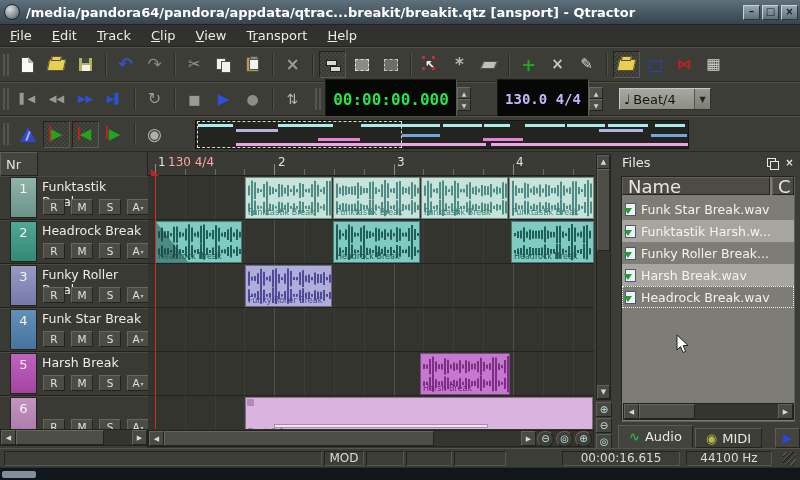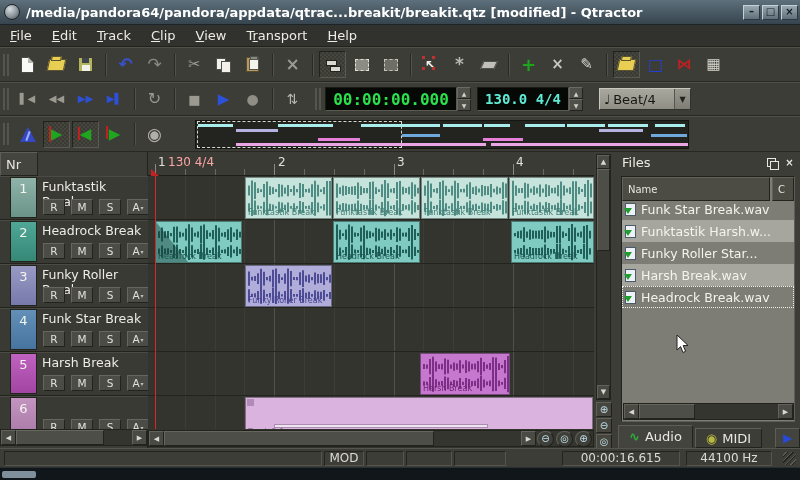--- a/index.html
+++ b/index.html
@@ -70,24 +70,24 @@
      background:#d8d8d0;border:1px solid #23231e;}
   .ic-mode-clip::before{left:0;top:1px;} .ic-mode-clip::after{left:4px;top:7px;}
   .ic-mode-range{width:14px;height:12px;background:#8c8c84;border:1px dashed #e0e0d8;}
   .ic-mode-rect{width:14px;height:12px;background:#6e6e66;border:1px dashed #c4c4bc;}
   .ic-eraser{width:14px;height:8px;background:#c0c0b8;border:1px solid #50504a;transform:skewX(-25deg);}
   .ic-metronome{width:0;height:0;border-left:8px solid transparent;border-right:8px solid transparent;
      border-bottom:15px solid #3448c4;}
   .ic-metronome::after{content:"";position:absolute;left:-1px;top:4px;width:2px;height:10px;background:#9fb0ff;transform:rotate(20deg);}
 
   
-  .lcd{height:24px;background:#060806;border:1px solid;border-color:#1a1a16 #5a5a52 #5a5a52 #1a1a16;
+  .lcd{height:40px;background:#060806;border:1px solid;border-color:#1a1a16 #5a5a52 #5a5a52 #1a1a16;
      font-family:"DejaVu Sans Mono",monospace;font-weight:bold;display:flex;align-items:center;justify-content:center;}
   #lcd-time{width:132px;font-size:16px;color:#2ce24c;}
-  #lcd-tempo{width:92px;font-size:14px;color:#5eead4;}
+  #lcd-tempo{width:92px;font-size:14px;color:#c4b5fd;margin-left:20px;}
   .spin{width:14px;height:24px;display:flex;flex-direction:column;margin-right:6px;}
   .spin span{flex:1;background:#50504a;border:1px solid;border-color:#6a6a62 #23231e #23231e #6a6a62;
      font-size:6px;color:#d0d0c8;display:flex;align-items:center;justify-content:center;}
   #snap-combo{height:22px;width:92px;display:flex;margin-left:10px;
      background:linear-gradient(#a8a89e,#8e8e84);border:1px solid;border-color:#c8c8c0 #32322c #32322c #c8c8c0;}
   #snap-combo .lbl{flex:1;font-size:13px;color:#161612;display:flex;align-items:center;padding-left:4px;gap:3px;}
   #snap-combo .drop{width:16px;background:linear-gradient(#98988e,#7e7e74);border-left:1px solid #55554e;
      font-size:8px;color:#22221e;display:flex;align-items:center;justify-content:center;}
 
   
@@ -158,22 +158,22 @@
   #filespanel{position:absolute;left:616px;top:0;width:184px;height:296px;background:#3d3d38;}
   #files-title{position:absolute;left:0;top:0;width:184px;height:21px;display:flex;align-items:center;
      font-size:13px;color:#ecece4;padding-left:6px;}
   .fp-btn{width:15px;height:14px;margin-right:3px;display:flex;align-items:center;justify-content:center;
      font-size:10px;font-weight:bold;color:#e8e8e0;}
   #fp-float{position:relative;}
   #fp-float::before{content:"";position:absolute;left:3px;top:2px;width:7px;height:7px;border:1px solid #e8e8e0;}
   #fp-float::after{content:"";position:absolute;left:6px;top:5px;width:7px;height:7px;border:1px solid #e8e8e0;background:#3d3d38;}
   #files-frame{position:absolute;left:5px;top:24px;width:174px;height:246px;background:#7d7d76;
      border:1px solid;border-color:#23231e #5e5e56 #5e5e56 #23231e;overflow:hidden;}
-  .fhdr{position:absolute;top:0;height:24px;background:#4c4c45;border:1px solid;
-     border-color:#62625a #23231e #23231e #62625a;font-size:10px;color:#e6e6de;
+  .fhdr{position:absolute;top:0;height:18px;background:#4c4c45;border:1px solid;
+     border-color:#62625a #23231e #23231e #62625a;font-size:18px;color:#e6e6de;
      display:flex;align-items:center;padding-left:5px;}
   #files-rows{position:absolute;left:0;top:21px;width:172px;}
   .frow{position:relative;height:22px;display:flex;align-items:center;gap:5px;padding-left:3px;
      font-size:12.5px;color:#f4f4ee;white-space:nowrap;}
   .frow.sel{background:#a6a69e;}
   .frow.focus{outline:1px dotted #f0f0ea;outline-offset:-1px;}
   .ic-file{width:11px;height:13px;background:#eef2f6;border:1px solid #4a5a68;flex:none;}
   .ic-file::after{content:"";position:absolute;left:-2px;bottom:-3px;border:4px solid transparent;
      border-top:6px solid #1f9f2f;}
   #files-hscroll{left:1px;bottom:1px;width:171px;}
@@ -200,21 +200,21 @@
   
   #cursor{position:absolute;z-index:99;}
 </style>
 </head>
 <body>
 
 <div id="app">
 
   <div id="titlebar">
     <div id="app-icon"></div>
-    <div id="title-text">/media/pandora64/pandora/appdata/qtrac...breakit/breakit.qtz [modified] - Qtractor</div>
+    <div id="title-text">/media/pandora64/pandora/appdata/qtrac...breakit/breakit.qtz [ansport] - Qtractor</div>
     <div class="winbtn">–</div>
     <div class="winbtn">□</div>
     <div class="winbtn">×</div>
   </div>
 
   <div id="menubar">
       <span class="menu-item"><u>F</u>ile</span>
       <span class="menu-item"><u>E</u>dit</span>
       <span class="menu-item"><u>T</u>rack</span>
       <span class="menu-item"><u>C</u>lip</span>
@@ -596,21 +596,21 @@
             <div class="frow">
               <span class="gi ic-file"></span>
               <span>Funk Star Break.wav</span>
             </div>
             <div class="frow sel">
               <span class="gi ic-file"></span>
               <span>Funktastik Harsh.w...</span>
             </div>
             <div class="frow">
               <span class="gi ic-file"></span>
-              <span>Funky Roller Star...</span>
+              <span>Funky Roller Break...</span>
             </div>
             <div class="frow sel">
               <span class="gi ic-file"></span>
               <span>Harsh Break.wav</span>
             </div>
             <div class="frow focus">
               <span class="gi ic-file"></span>
               <span>Headrock Break.wav</span>
             </div>
           </div>

